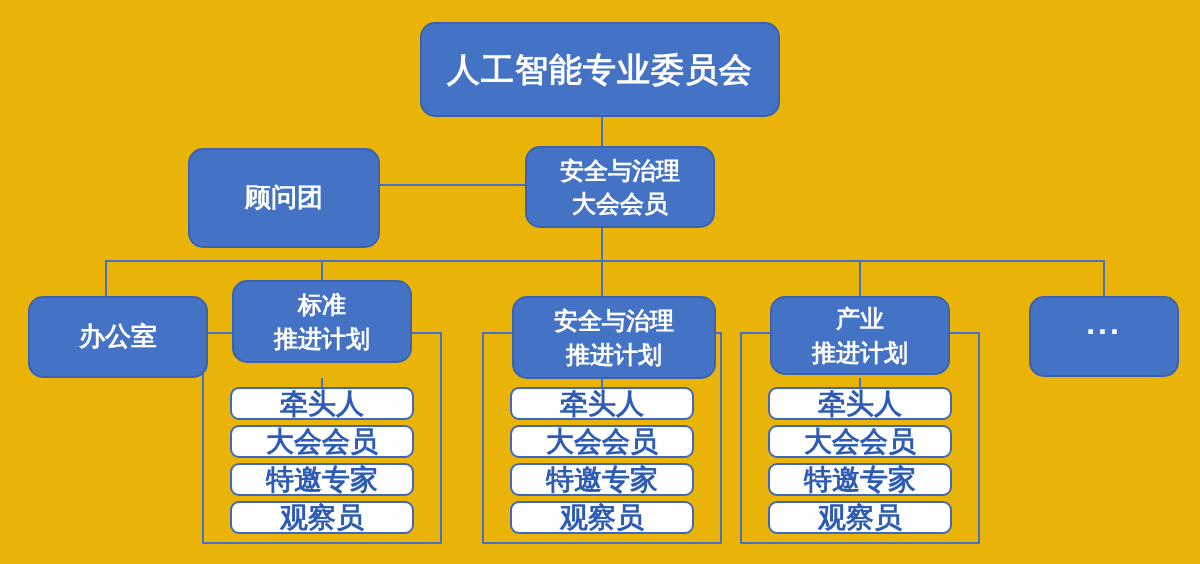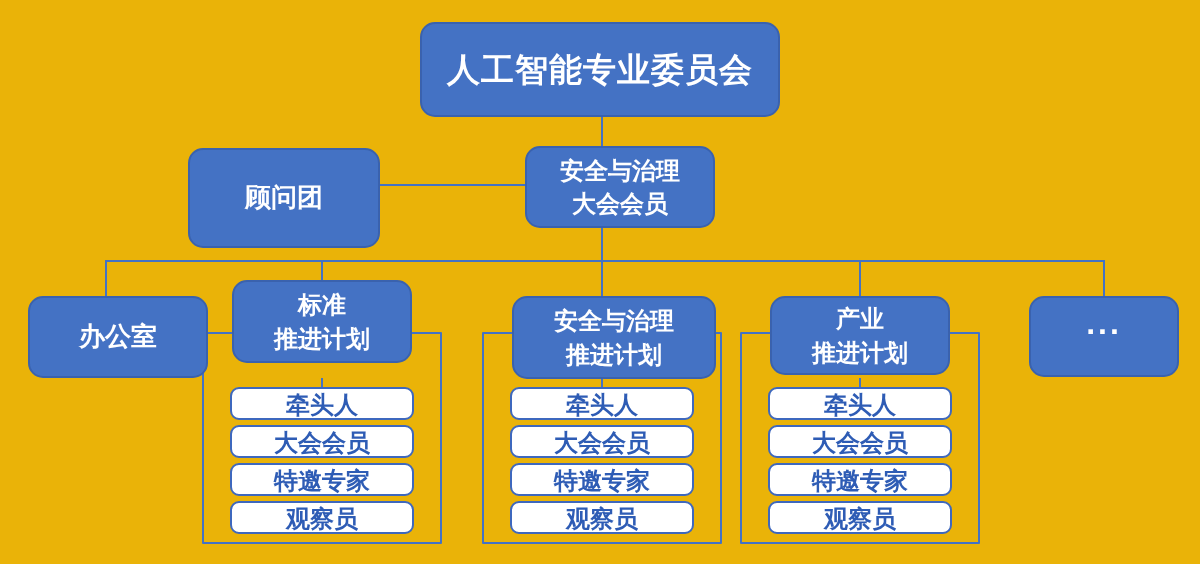--- a/index.html
+++ b/index.html
@@ -18,21 +18,21 @@
   .node-hdr{font-size:24px;}
   .node-more{font-size:32px;letter-spacing:3px;}
   .node-more .dots{transform:translateY(-30%);}
   .group-container{
     position:absolute;top:332px;width:240px;height:212px;box-sizing:border-box;
     border:2px solid #4472c4;background:transparent;border-radius:1px;
   }
   .sub{
     position:absolute;width:184px;height:33px;box-sizing:border-box;background:#ffffff;
     border:2px solid #3e68be;border-radius:9px;color:#2e5cb5;font-weight:bold;
-    font-size:24px;display:flex;align-items:flex-start;justify-content:center;z-index:3;
+    font-size:28px;display:flex;align-items:center;justify-content:center;z-index:3;
   }
   .line{position:absolute;background:#4472c4;z-index:2;}
   .node,.sub{z-index:3;}
   .group-container{z-index:1;}
 </style>
 </head>
 <body>
 
 <div class="canvas">
 

